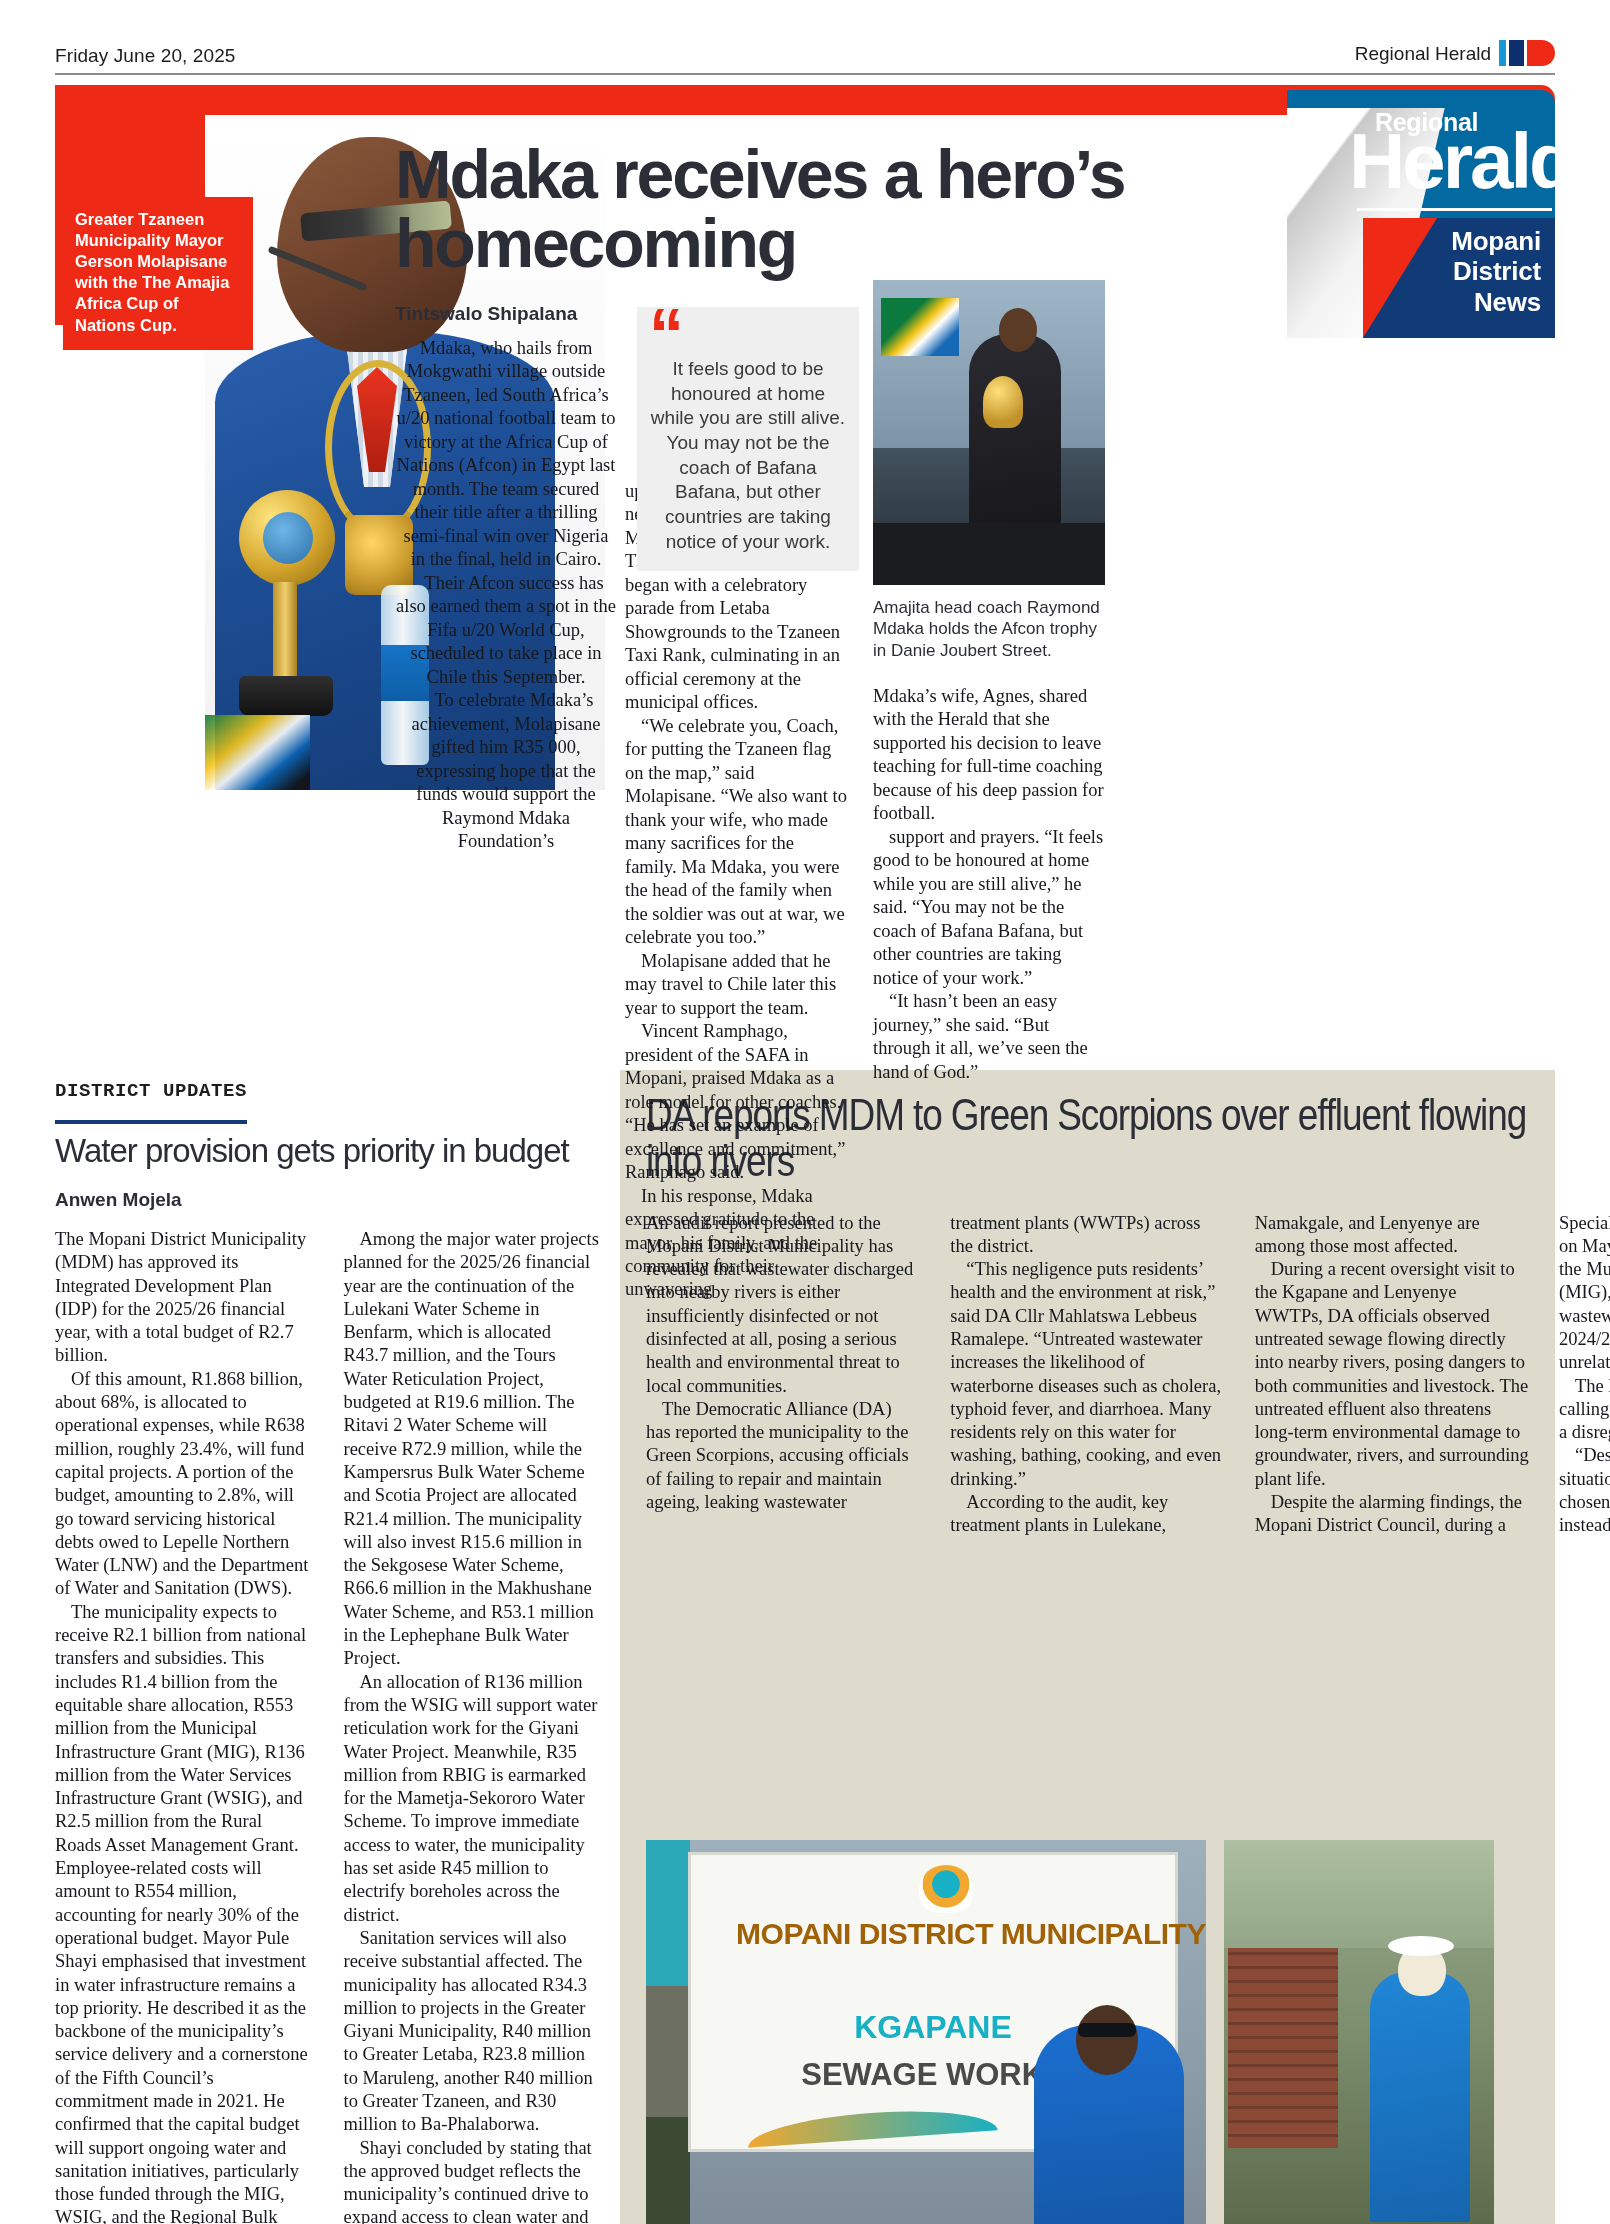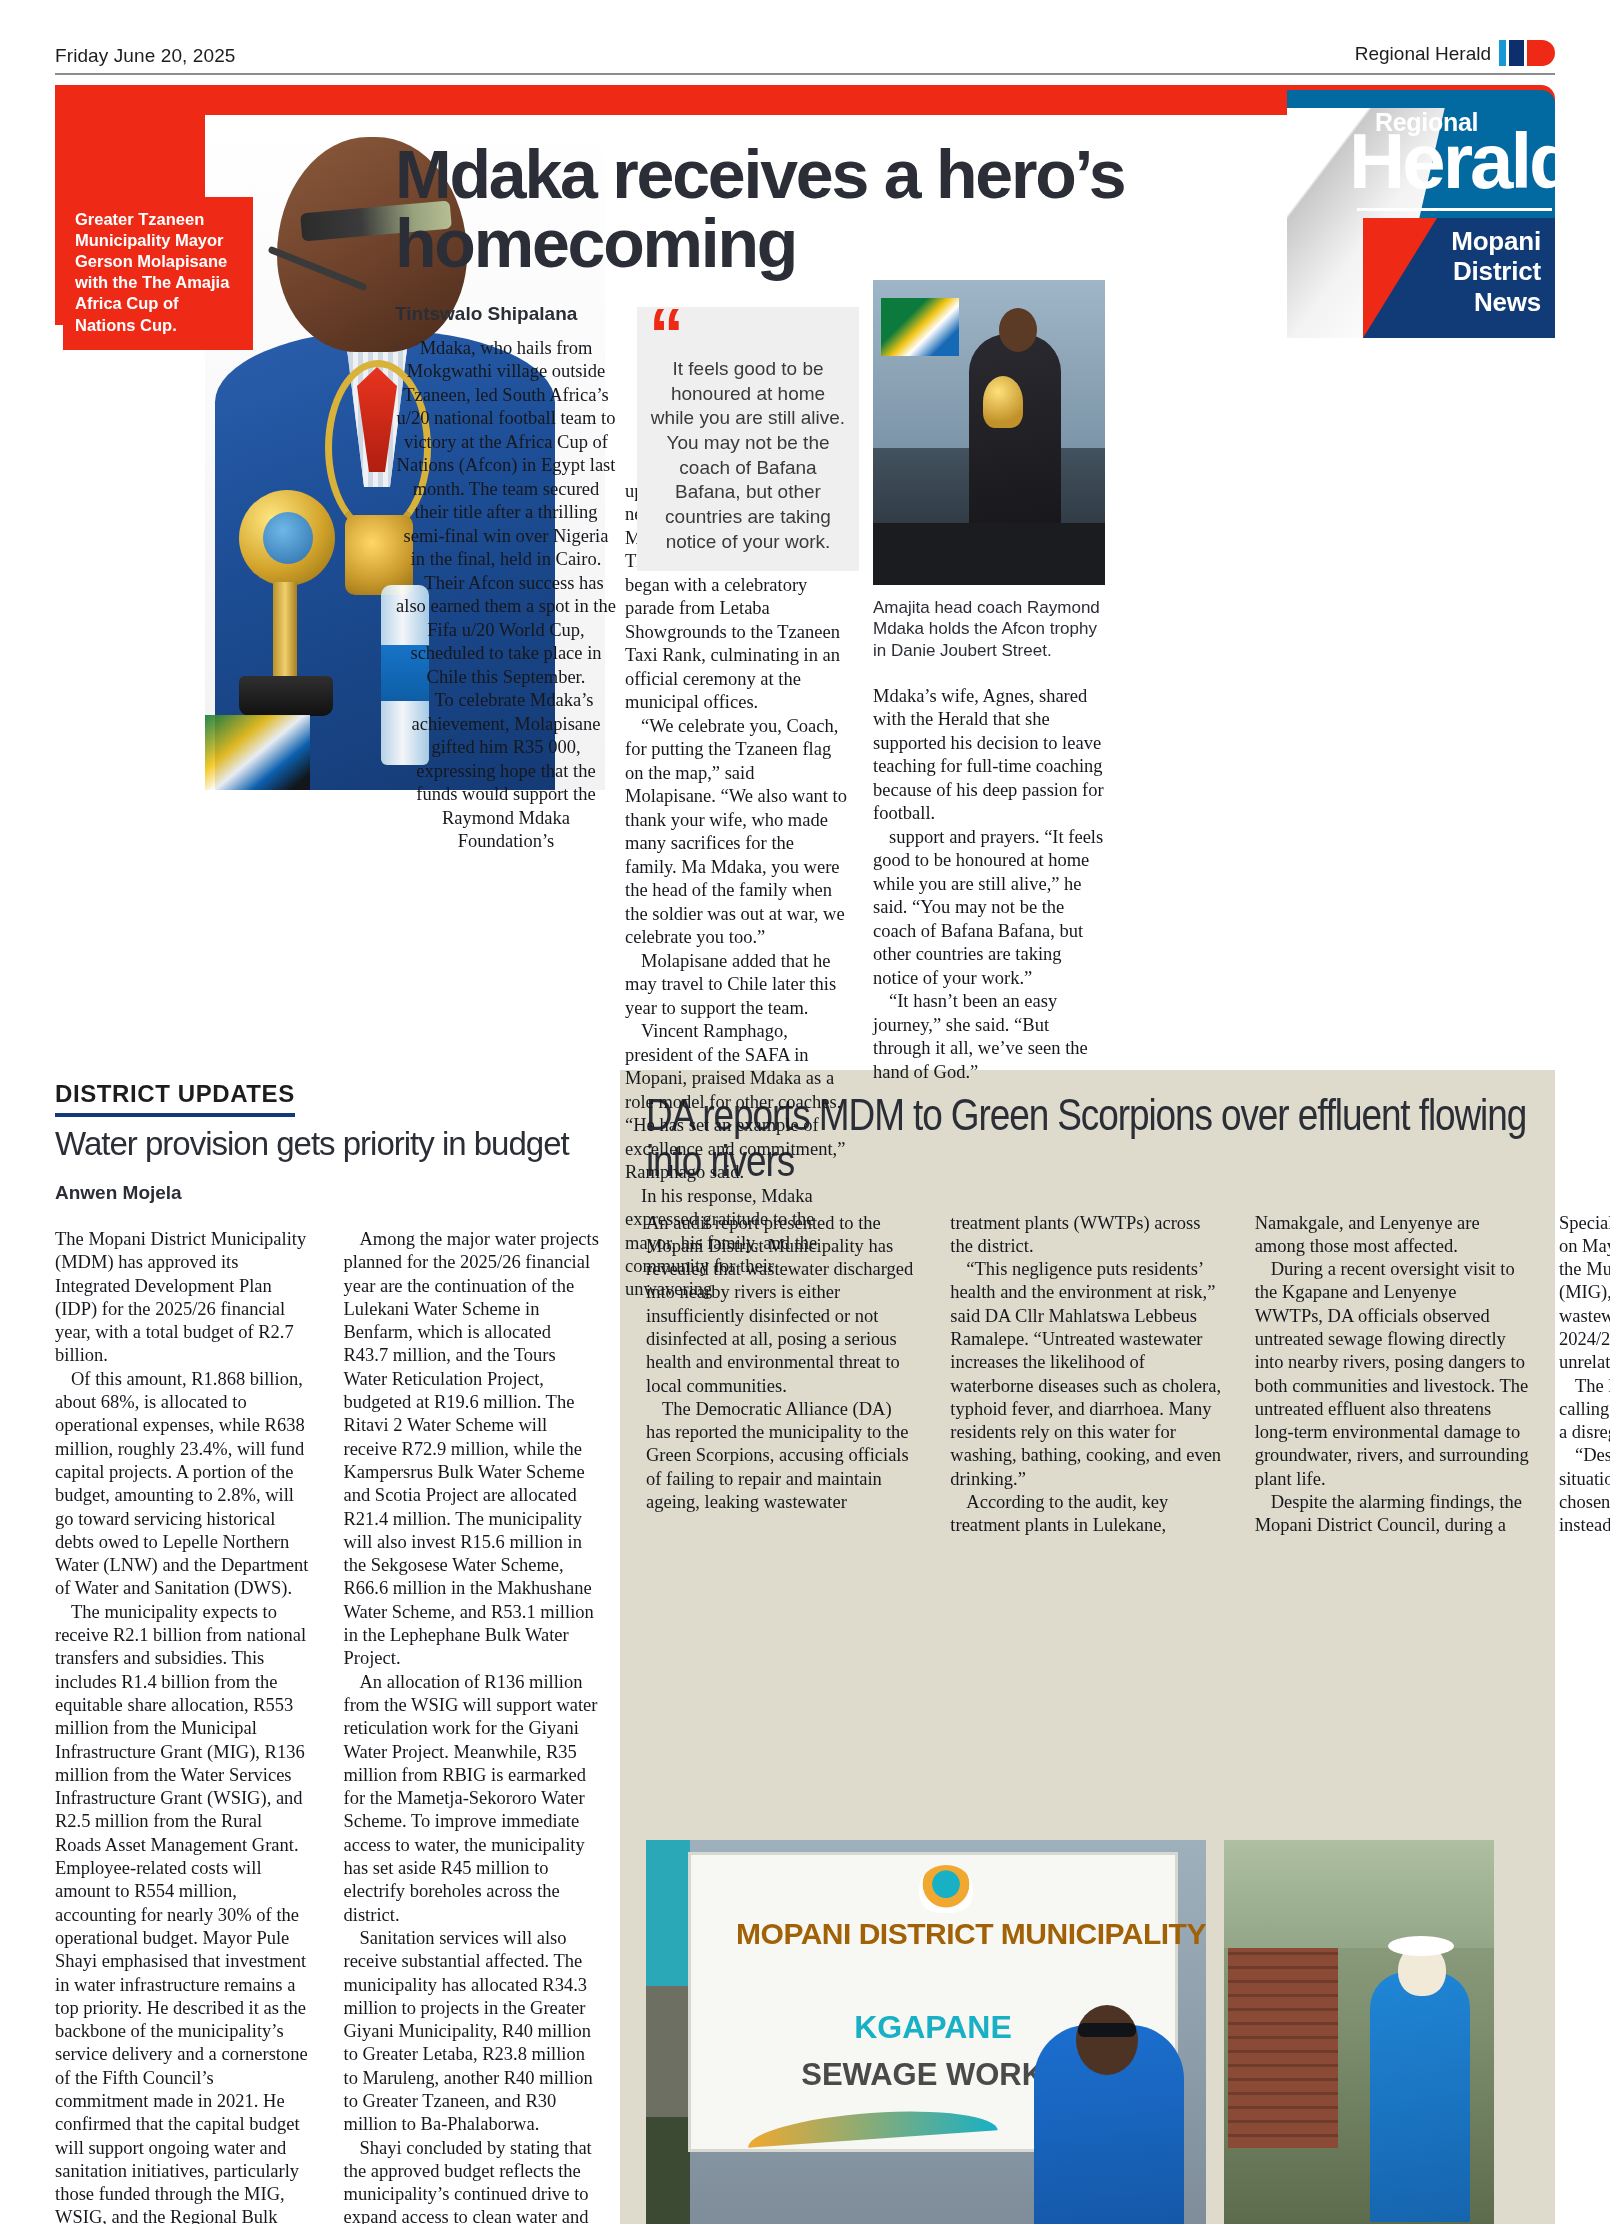--- a/index.html
+++ b/index.html
@@ -269,23 +269,23 @@
     font-size: 18.5px; line-height: 1.27; color: #16181d;
     z-index: 4;
   }
 
   
   .lower { position: absolute; left: 55px; top: 1080px; width: 1500px; }
 
   .kicker-wrap { width: 545px; }
   .kicker {
     display: inline-block;
-    font-family: Liberation Sans, sans-serif;
-    font-weight: 700; font-size: 24px; letter-spacing: .6px;
-    color: #1d1d1f; padding-bottom: 5px;
+    font-family: Liberation Mono, monospace;
+    font-weight: 700; font-size: 19px; letter-spacing: .6px;
+    color: #1d1d1f; padding-bottom: 18px;
     border-bottom: 4px solid #103b76;
   }
   .sub-headline {
     margin-top: 10px; width: 545px;
     font-family: "Liberation Sans", sans-serif;
     font-weight: 400; font-size: 33px; line-height: 1.06;
     color: #2b2e36; letter-spacing: -1px;
   }
   .byline-left {
     margin-top: 20px;

